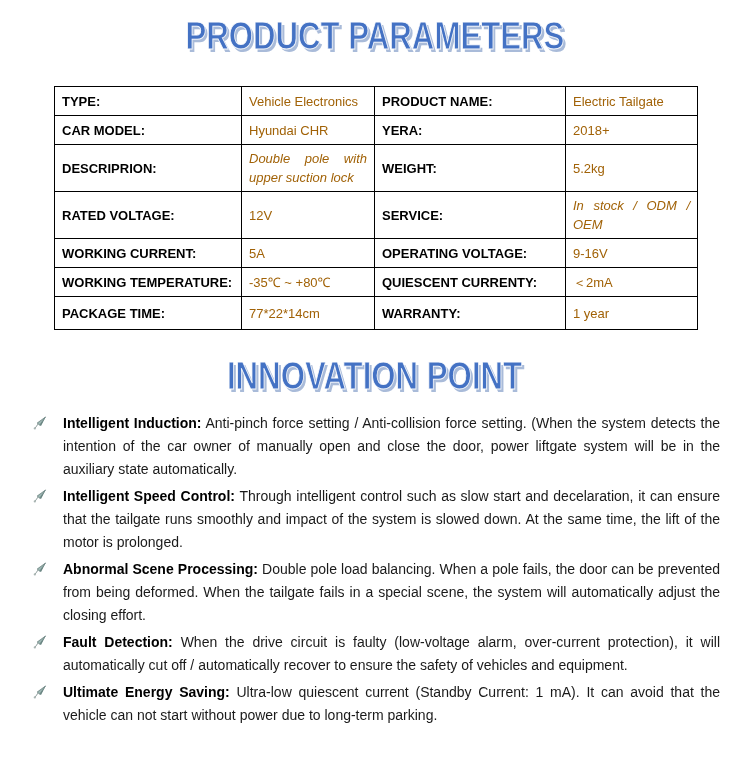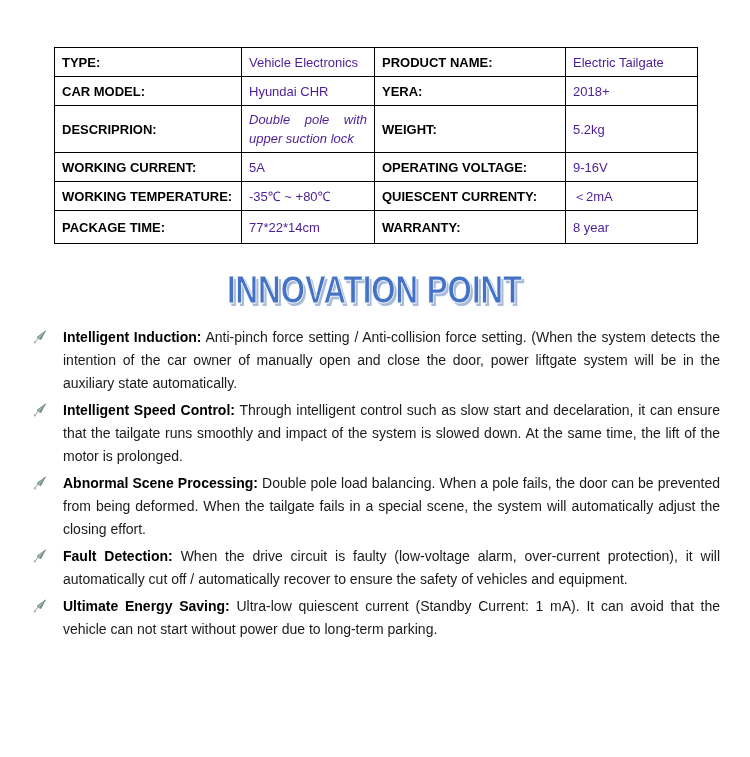--- a/index.html
+++ b/index.html
@@ -44,21 +44,21 @@
   table.params col.c3 { width: 191px; }
   table.params col.c4 { width: 132px; }
   table.params th, table.params td {
     border: 1px solid #000000;
     padding: 4px 7px;
     vertical-align: middle;
     font-size: 13px;
     line-height: 19px;
   }
   table.params th { text-align: left; font-weight: 700; color: #000; }
-  table.params td { font-weight: 400; color: #4c1d95; }
+  table.params td { font-weight: 400; color: #a16207; }
   table.params tr { height: 29px; }
   table.params tr.tall { height: 41px; }
   table.params tr.last { height: 33px; }
   td.justify { text-align: justify; font-style: italic; }
 
   
   ul.innov {
     list-style: none;
     margin: 17px 30px 0 32px;
     width: 688px;
@@ -80,20 +80,23 @@
     text-align: justify;
     color: #1a1a1a;
   }
   li p.itext .term { font-weight: 700; color: #000; }
 </style>
 </head>
 <body>
 
 <div class="page">
 
+  <div class="title-wrap">
+    <h1 class="big-title">PRODUCT PARAMETERS</h1>
+  </div>
 
   <table class="params">
     <colgroup>
         <col class="c1">
         <col class="c2">
         <col class="c3">
         <col class="c4">
       </colgroup>
     <tbody>
       <tr>
@@ -107,37 +110,43 @@
         <td>Hyundai CHR</td>
         <th>YERA:</th>
         <td>2018+</td>
       </tr>
       <tr class="tall">
         <th>DESCRIPRION:</th>
         <td class="justify">Double pole with upper suction lock</td>
         <th>WEIGHT:</th>
         <td>5.2kg</td>
       </tr>
+      <tr class="tall">
+        <th>RATED VOLTAGE:</th>
+        <td>12V</td>
+        <th>SERVICE:</th>
+        <td class="justify">In stock / ODM / OEM</td>
+      </tr>
       <tr>
         <th>WORKING CURRENT:</th>
         <td>5A</td>
         <th>OPERATING VOLTAGE:</th>
         <td>9-16V</td>
       </tr>
       <tr>
         <th>WORKING TEMPERATURE:</th>
         <td>-35℃ ~ +80℃</td>
         <th>QUIESCENT CURRENTY:</th>
         <td>＜2mA</td>
       </tr>
       <tr class="last">
         <th>PACKAGE TIME:</th>
         <td>77*22*14cm</td>
         <th>WARRANTY:</th>
-        <td>8 year</td>
+        <td>1 year</td>
       </tr>
     </tbody>
   </table>
 
   <div class="title-wrap second">
     <h1 class="big-title">INNOVATION POINT</h1>
   </div>
 
   <ul class="innov">
     <li>

